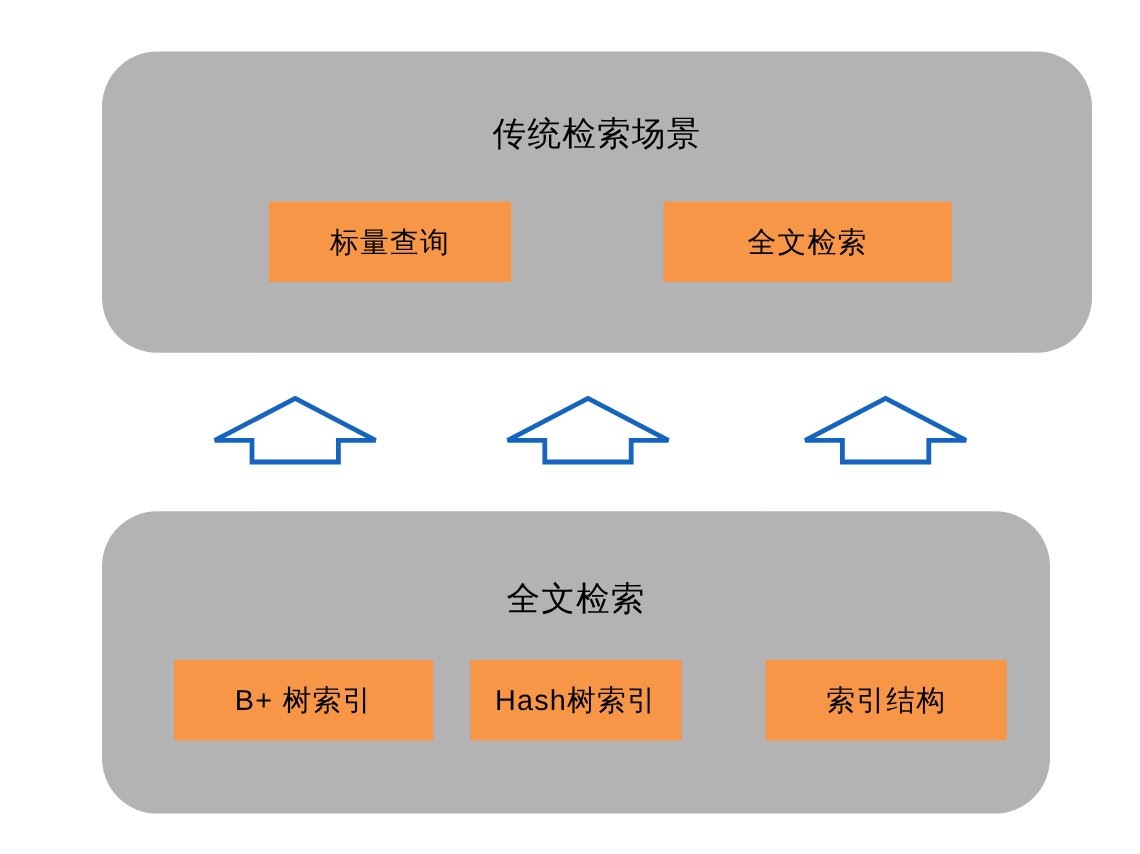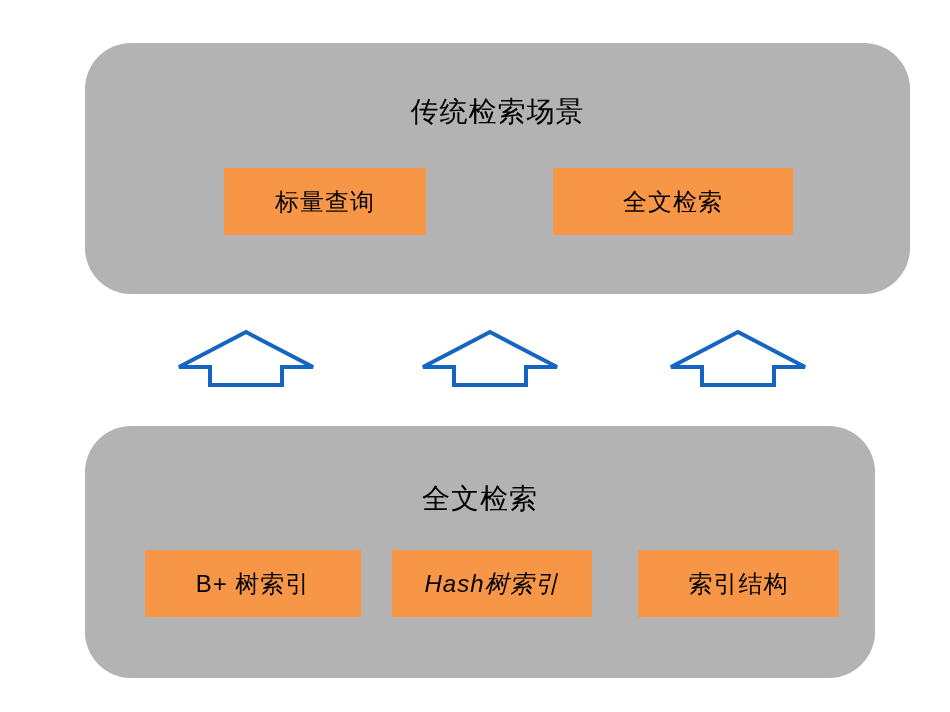--- a/index.html
+++ b/index.html
@@ -47,21 +47,21 @@
     align-items: center;
     justify-content: center;
     letter-spacing: 1px;
     height: 67px;
   }
   
   .item-scalar   { left: 139px; top: 125px; width: 202px; }
   .item-fulltext { left: 468px; top: 125px; width: 240px; }
   
   .item-btree    { left: 60px;  top: 124px; width: 216px; }
-  .item-hash     { left: 307px; top: 124px; width: 200px; font-style: italic; }
+  .item-hash     { left: 307px; top: 124px; width: 176px; }
   .item-inverted { left: 553px; top: 124px; width: 201px; }
 
   .arrow {
     position: absolute;
     top: 330px;
     width: 140px;
     height: 58px;
   }
   .arrow-1 { left: 176px; }
   .arrow-2 { left: 420px; }

